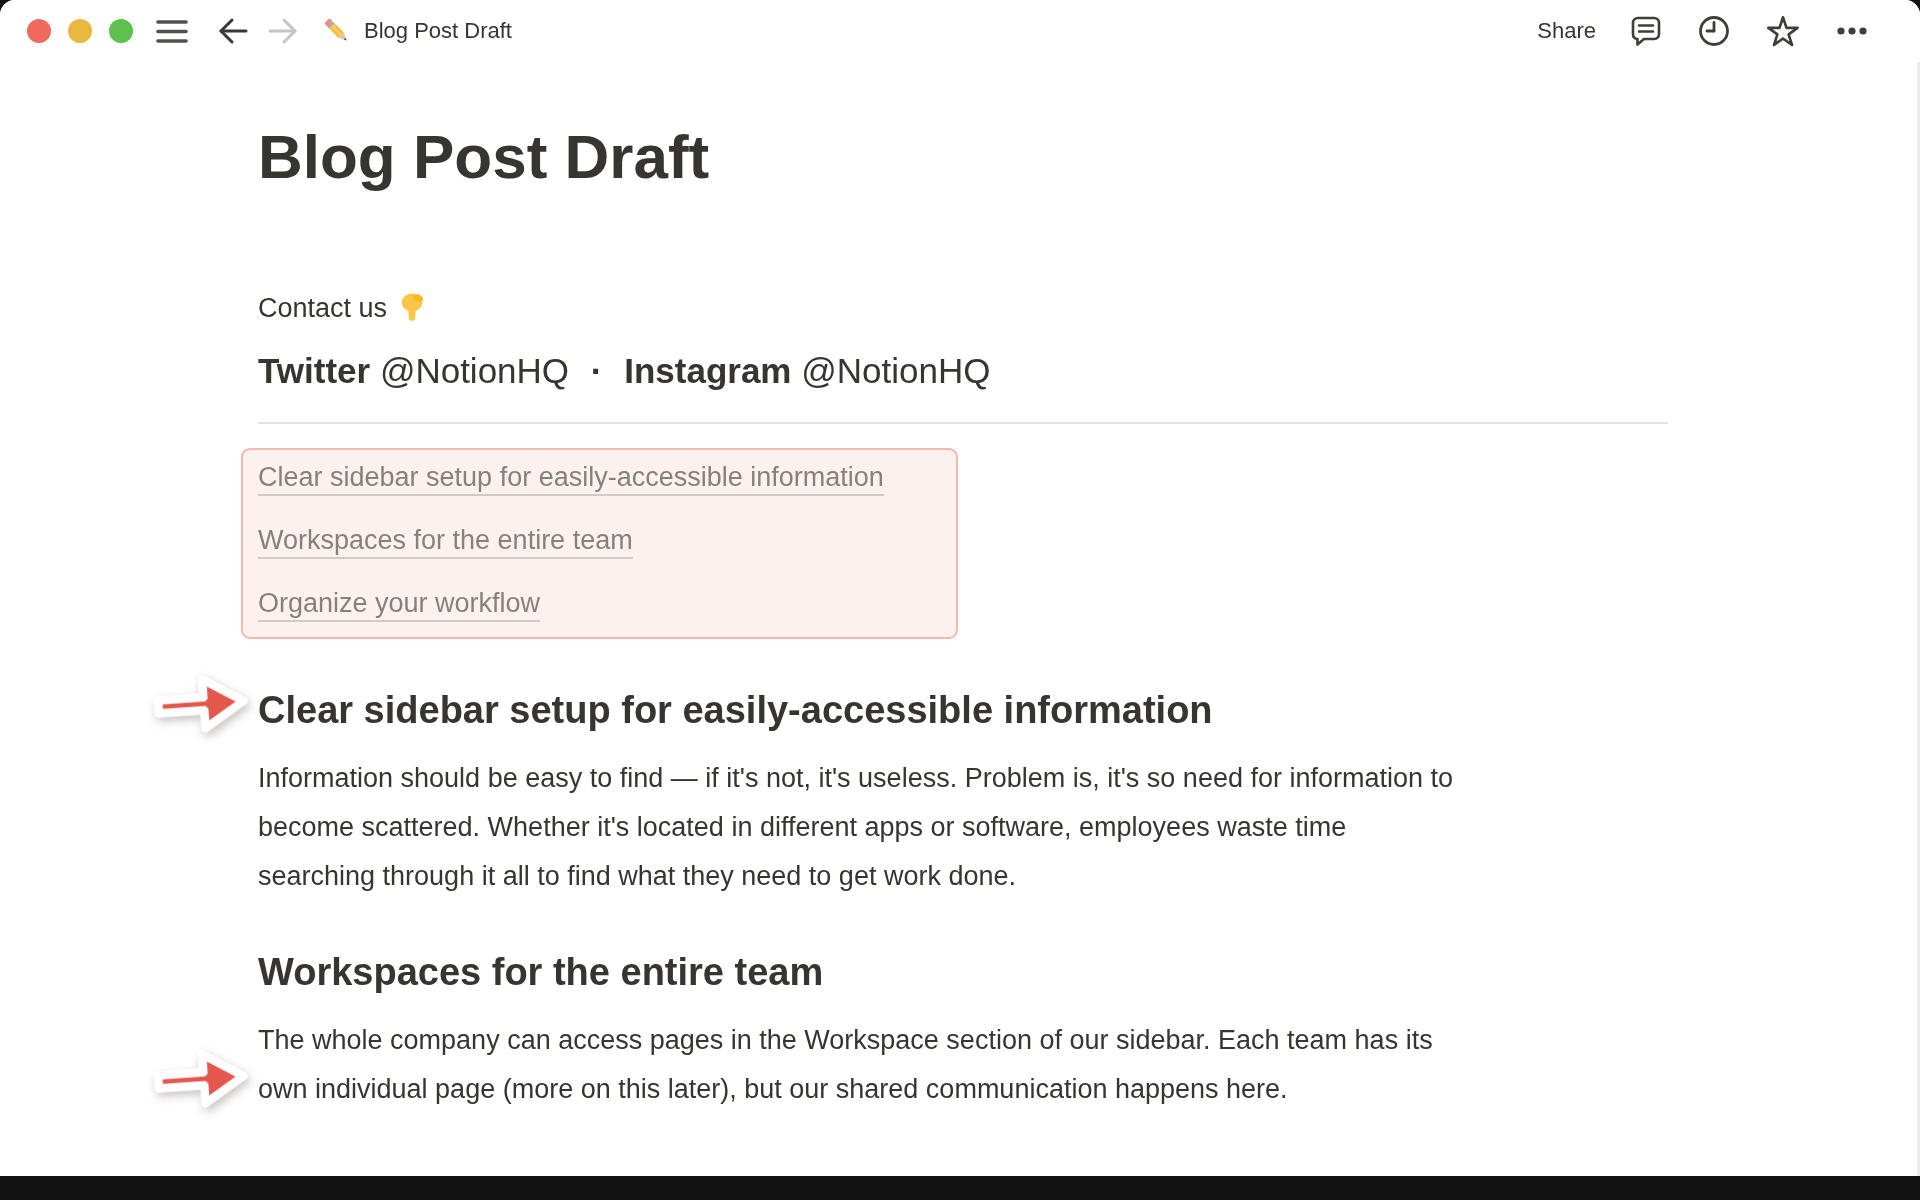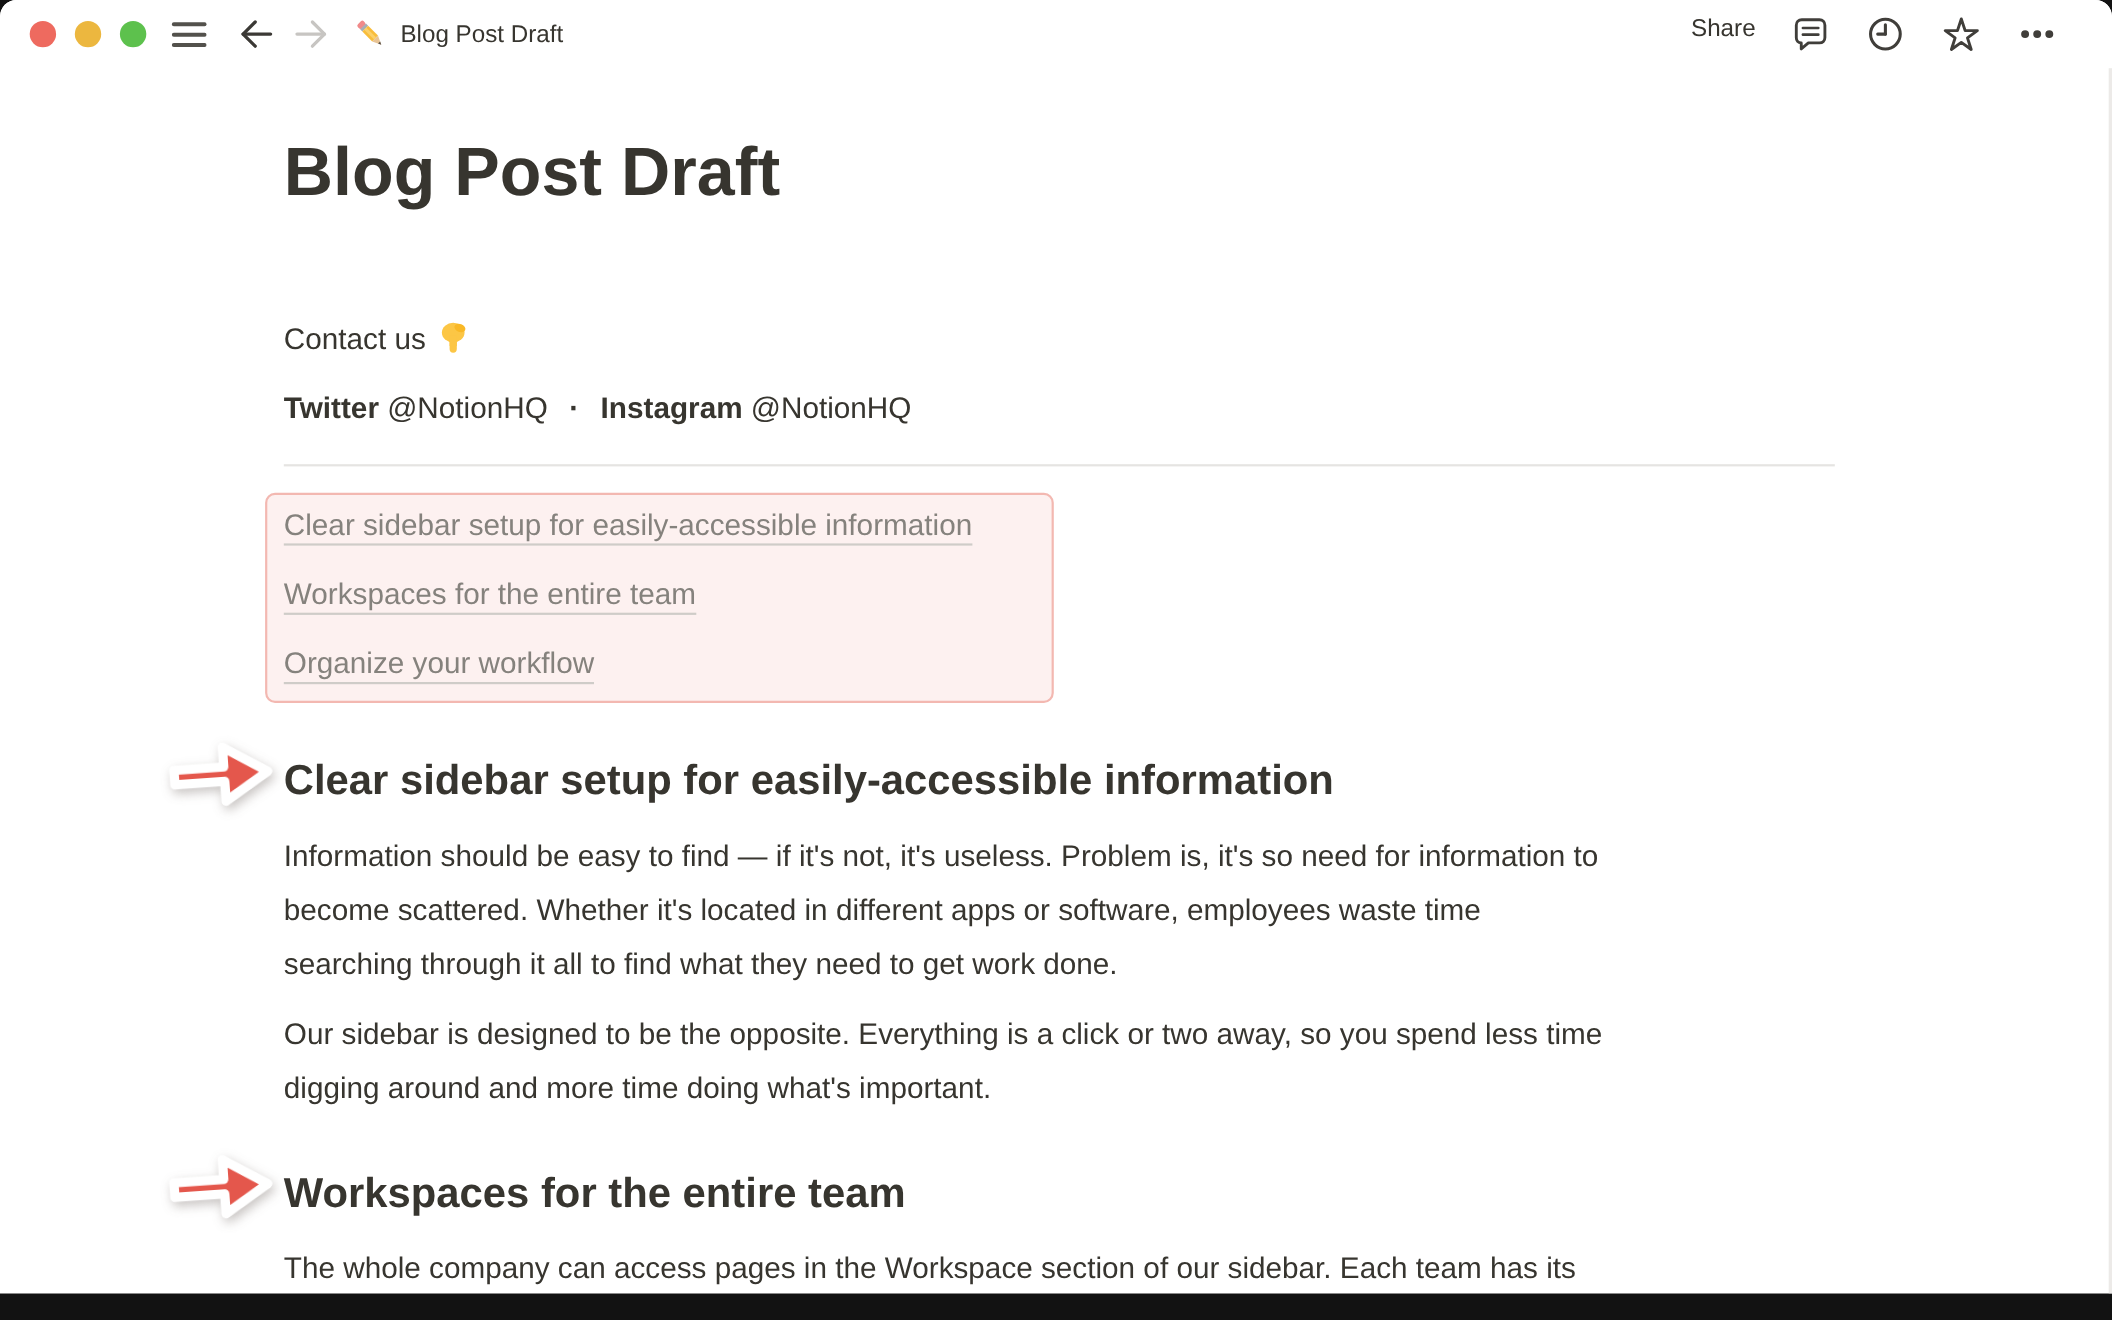--- a/index.html
+++ b/index.html
@@ -20,33 +20,33 @@
   .tl{width:24px;height:24px;border-radius:50%;margin-right:17px;flex:0 0 auto;}
   .tl.red{background:#ee6a5f;}
   .tl.yellow{background:#ecb73f;}
   .tl.green{background:#5dc14d;}
   .tb-btn{display:flex;align-items:center;justify-content:center;flex:0 0 auto;background:none;border:none;padding:0;cursor:default;}
   .hamburger{margin-left:6px;margin-right:28px;}
   .navbtn{margin-right:16px;}
   .doc-emoji{margin-left:6px;margin-right:12px;}
   .tb-title{font-size:22px;color:#37352f;white-space:nowrap;}
   .tb-spacer{flex:1 1 auto;}
-  .tb-right{display:flex;gap:33px;}
+  .tb-right{display:flex;align-items:center;gap:33px;}
   .share{font-size:22px;color:#37352f;}
   
   .page{width:1412px;margin-left:258px;}
   .page-title{
     font-size:62px;line-height:74px;font-weight:700;margin:58px 0 0 0;
     letter-spacing:0px;
   }
   .contact-line{
     margin-top:92px;font-size:27px;font-weight:400;line-height:44px;
     display:flex;align-items:center;gap:10px;
   }
-  .social-line{margin-top:19px;font-size:27px;line-height:44px;}
+  .social-line{margin-top:19px;font-size:35px;line-height:44px;}
   .social-line .b{font-weight:700;}
   .social-line .sep{font-weight:700;margin:0 12px;}
   .divider{margin:29px 0 0 0;border:none;height:2px;background:#e5e4e2;width:1410px;}
   
   .toc-box{
     margin-top:24px;margin-left:-17px;width:717px;box-sizing:border-box;
     background:#fdf1f0;border:2.5px solid #f3b8b1;border-radius:9px;
     padding:12px 18px 15px 15px;
   }
   .toc-item{margin-bottom:29px;}
@@ -194,21 +194,20 @@
         <a class="toc-link">Workspaces for the entire team</a>
       </div>
       <div class="toc-item">
         <a class="toc-link">Organize your workflow</a>
       </div>
     </div>
 
     <section>
       <h2 class="sec-heading">Clear sidebar setup for easily-accessible information</h2>
       <p class="para">Information should be easy to find — if it's not, it's useless. Problem is, it's so need for information to become scattered. Whether it's located in different apps or software, employees waste time searching through it all to find what they need to get work done.</p>
-      <p class="para">Our sidebar is designed to be the opposite. Everything is a click or two away, so you spend less time digging around and more time doing what's important.</p>
     </section>
 
     <section>
       <h2 class="sec-heading">Workspaces for the entire team</h2>
       <p class="para">The whole company can access pages in the Workspace section of our sidebar. Each team has its own individual page (more on this later), but our shared communication happens here.</p>
     </section>
 
   </div>
 
   <div class="annot-arrow a1">

